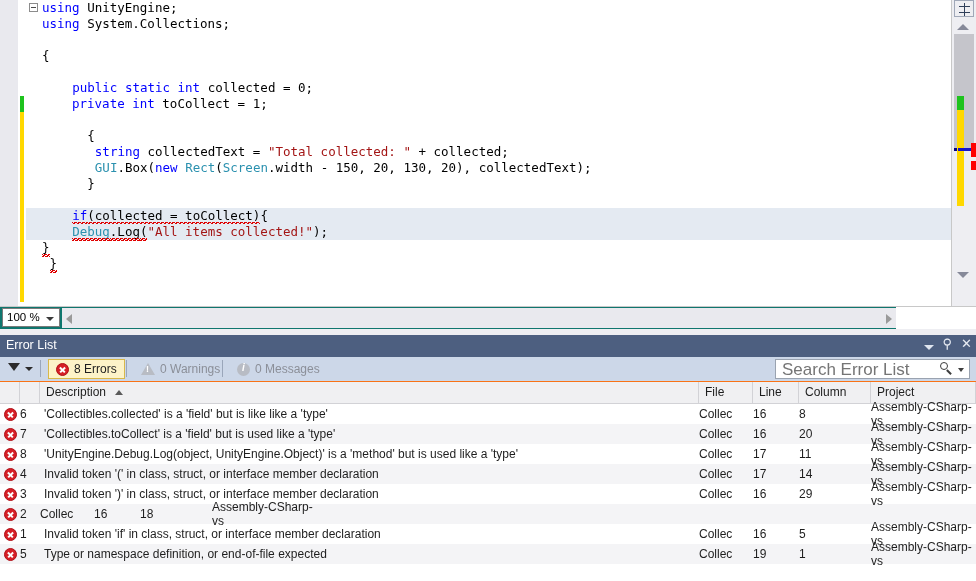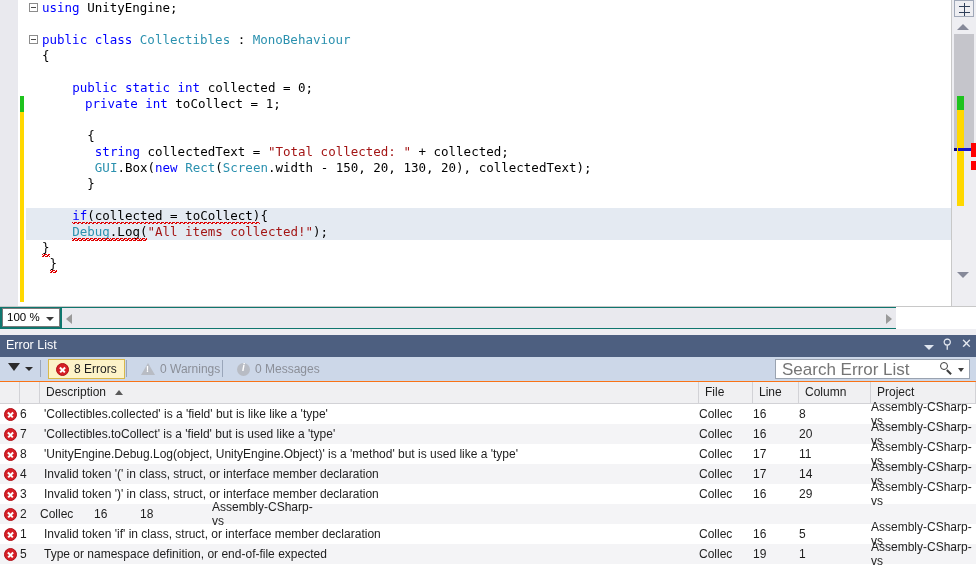--- a/index.html
+++ b/index.html
@@ -461,26 +461,26 @@
 
     <div class="guide" style="left:60px; top:20px; height:22px;"></div>
     <div class="guide-foot" style="left:60px; top:42px; width:5px;"></div>
     <div class="guide" style="left:60px; top:68px; height:222px;"></div>
     <div class="guide-foot" style="left:60px; top:290px; width:5px;"></div>
     <div class="guide" style="left:86px; top:164px; height:58px;"></div>
     <div class="guide-foot" style="left:86px; top:222px; width:5px;"></div>
 
     <div class="code-surface">
         <div class="code-line"><span class="outline-box"></span><span style="margin-left: 0px;"><span class="k">using </span><span class="p">UnityEngine;</span></span></div>
+        <div class="code-line"><span style="margin-left: 0px;"><span class="k">using </span><span class="p">System.Collections;</span></span></div>
         <div class="code-line"><span style="margin-left: 0px;"></span></div>
-        <div class="code-line"><span class="outline-box"></span><span style="margin-left: 0px;"><span class="k">public </span><span class="k">class </span><span class="t">Collectibles</span><span class="p"> : </span><span class="t">MonoBehaviour</span></span></div>
         <div class="code-line"><span style="margin-left: 0px;"><span class="p">{</span></span></div>
         <div class="code-line"><span style="margin-left: 0px;"></span></div>
         <div class="code-line"><span style="margin-left: 30.2px;"><span class="k">public </span><span class="k">static </span><span class="k">int </span><span class="p">collected = </span><span class="p">0</span><span class="p">;</span></span></div>
-        <div class="code-line"><span style="margin-left: 43px;"><span class="k">private </span><span class="k">int </span><span class="p">toCollect = </span><span class="p">1</span><span class="p">;</span></span></div>
+        <div class="code-line"><span style="margin-left: 30px;"><span class="k">private </span><span class="k">int </span><span class="p">toCollect = </span><span class="p">1</span><span class="p">;</span></span></div>
         <div class="code-line"><span style="margin-left: 0px;"></span></div>
         <div class="code-line"><span style="margin-left: 45.3px;"><span class="p">{</span></span></div>
         <div class="code-line"><span style="margin-left: 45.3px;"><span class="p"> </span><span class="k">string </span><span class="p">collectedText = </span><span class="s">"Total collected: "</span><span class="p"> + collected;</span></span></div>
         <div class="code-line"><span style="margin-left: 45.3px;"><span class="p"> </span><span class="t">GUI</span><span class="p">.Box(</span><span class="k">new </span><span class="t">Rect</span><span class="p">(</span><span class="t">Screen</span><span class="p">.width - 150, 20, 130, 20), collectedText);</span></span></div>
         <div class="code-line"><span style="margin-left: 45.3px;"><span class="p">}</span></span></div>
         <div class="code-line"><span style="margin-left: 0px;"></span></div>
         <div class="code-line sel"><span style="margin-left: 30.2px;"><span class="k sq">if</span><span class="p sq">(collected </span><span class="p sq">=</span><span class="p sq"> toCollect)</span><span class="p">{</span></span></div>
         <div class="code-line sel"><span style="margin-left: 30.2px;"><span class="t sq">Debug</span><span class="p sq">.Log</span><span class="p sq">(</span><span class="s">"All items collected!"</span><span class="p">);</span></span></div>
         <div class="code-line"><span style="margin-left: 0px;"><span class="p sq">}</span></span></div>
         <div class="code-line"><span style="margin-left: 7.55px;"><span class="p sq">}</span></span></div>

